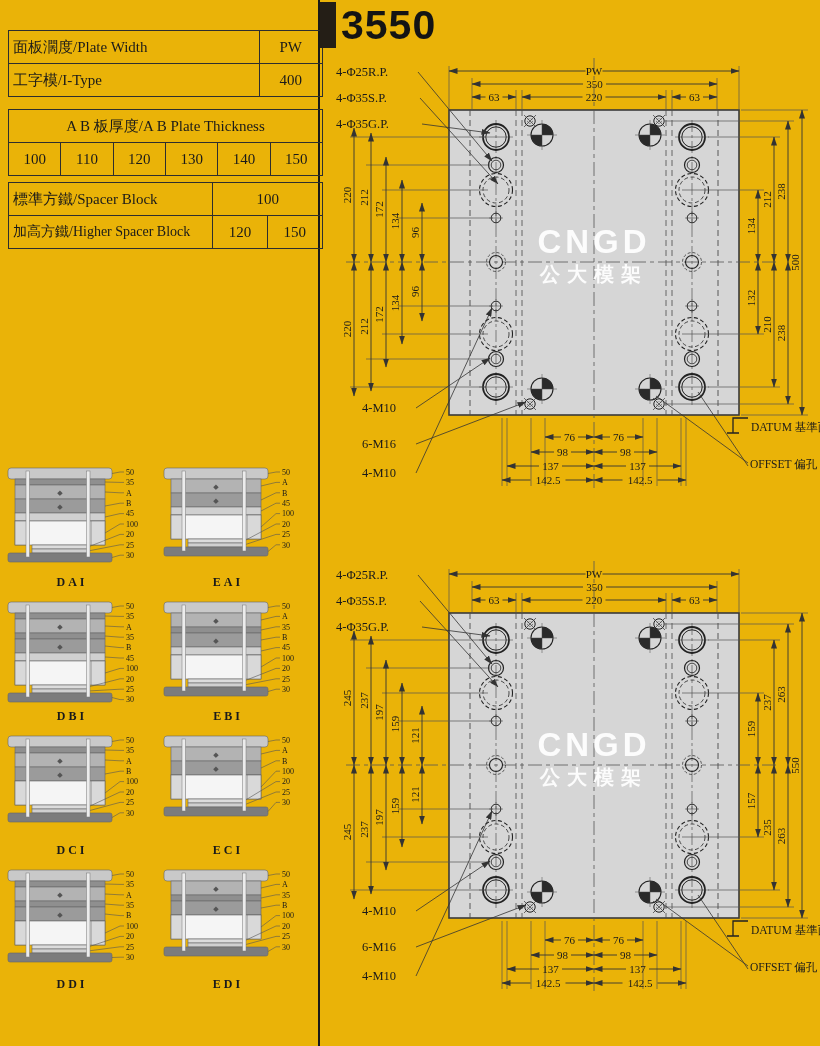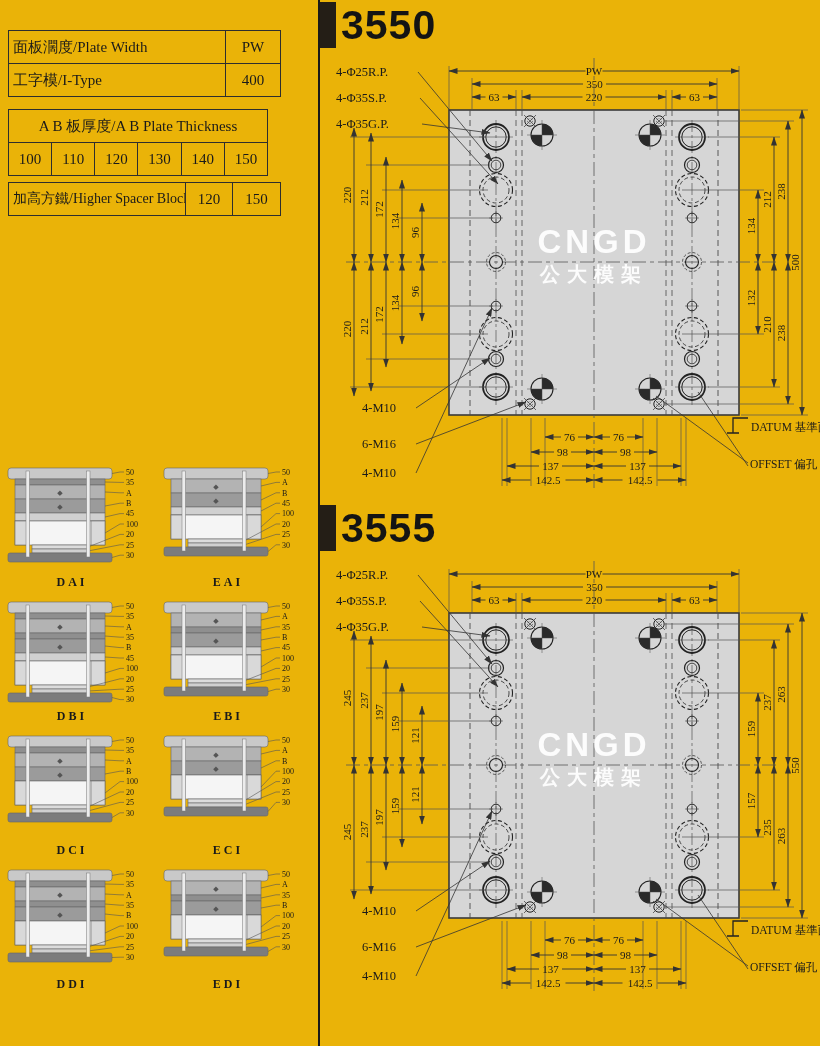--- a/index.html
+++ b/index.html
@@ -1,21 +1,21 @@
 <!DOCTYPE html>
 <html><head>
 <meta charset="utf-8">
 <style>
   html,body{margin:0;padding:0;background:#fff;}
   #page{position:relative;width:820px;height:1046px;background:#eab308;overflow:hidden;
         font-family:"Liberation Serif",serif;color:#1a1a1a;}
   #vline{position:absolute;left:318px;top:0;width:2px;height:1046px;background:#191919;}
   
   #tables{position:absolute;left:8px;top:30px;width:272px;}
-  table.t{border-collapse:collapse;width:260px;table-layout:fixed;}
+  table.t{border-collapse:collapse;width:315px;table-layout:fixed;}
   table.t td{border:1.6px solid #2e2e2e;font-size:15px;padding:0 4px;height:32px;
              white-space:nowrap;overflow:hidden;}
   td.lab{padding-left:8px;text-align:left;}
   td.val{text-align:center;}
   .gap12{height:12px;} .gap6{height:6px;} .gap21{height:21px;}
   td.hdr{text-align:center;font-size:15px;}
   
   #molds{position:absolute;left:2px;top:464px;width:314px;display:grid;
          grid-template-columns:156px 156px;}
   .moldcell{width:156px;height:134px;position:relative;}
@@ -69,20 +69,24 @@
     </tbody>
       </table>
     <div class="gap6"></div>
     <table class="t">
       <colgroup>
           <col style="width:177px">
           <col style="width:47px">
           <col style="width:48px">
         </colgroup>
       <tbody>
+          <tr>
+            <td class="lab">標準方鐵/Spacer Block</td>
+          <td class="val" colspan="2">100</td>
+          </tr>
       <tr>
             <td class="lab" style="font-size:14px">加高方鐵/Higher Spacer Block</td>
           <td class="val">120</td>
           <td class="val">150</td>
           </tr>
     </tbody>
       </table>
     <div class="gap21"></div>
   </div>
 
@@ -583,24 +587,20 @@
         <line x1="96" y1="473" x2="172" y2="308" stroke="#333" stroke-width="0.8" marker-end="url(#3550aE)"></line>
         <path d="M413,433 L413,418 L428,418 M407,433 L419,433" fill="none" stroke="#222" stroke-width="1.3"></path>
         <text x="431" y="431" font-size="11.5" text-anchor="start" fill="#1a1a1a">DATUM 基準面</text>
         <text x="430" y="468" font-size="11.5" text-anchor="start" fill="#1a1a1a">OFFSET 偏孔</text>
         <line x1="428" y1="463" x2="336" y2="396" stroke="#333" stroke-width="0.8"></line>
         <line x1="428" y1="466" x2="378" y2="392" stroke="#333" stroke-width="0.8"></line>
       </svg>
   </div>
 
   <div class="sec" id="sec1" style="top:503px;height:543px">
-    <div class="sechead">
-      <div class="bar"></div>
-      <div class="dtitle">3555</div>
-    </div>
     <svg id="dw1" width="502" height="450" viewBox="0 55 502 450" style="position:absolute;left:0;top:55px">
         <defs>
           <marker id="3555aE" markerWidth="9" markerHeight="6" refX="8.5" refY="3" orient="auto" markerUnits="userSpaceOnUse">
             <path d="M0,0 L9,3 L0,6 Z" fill="#333"></path>
           </marker>
           <marker id="3555aS" markerWidth="9" markerHeight="6" refX="0.5" refY="3" orient="auto" markerUnits="userSpaceOnUse">
             <path d="M9,0 L0,3 L9,6 Z" fill="#333"></path>
           </marker>
         </defs>
         <rect x="129" y="110" width="290" height="305" fill="#d6d6d6" stroke="#3a3a3a" stroke-width="1.6"></rect>

